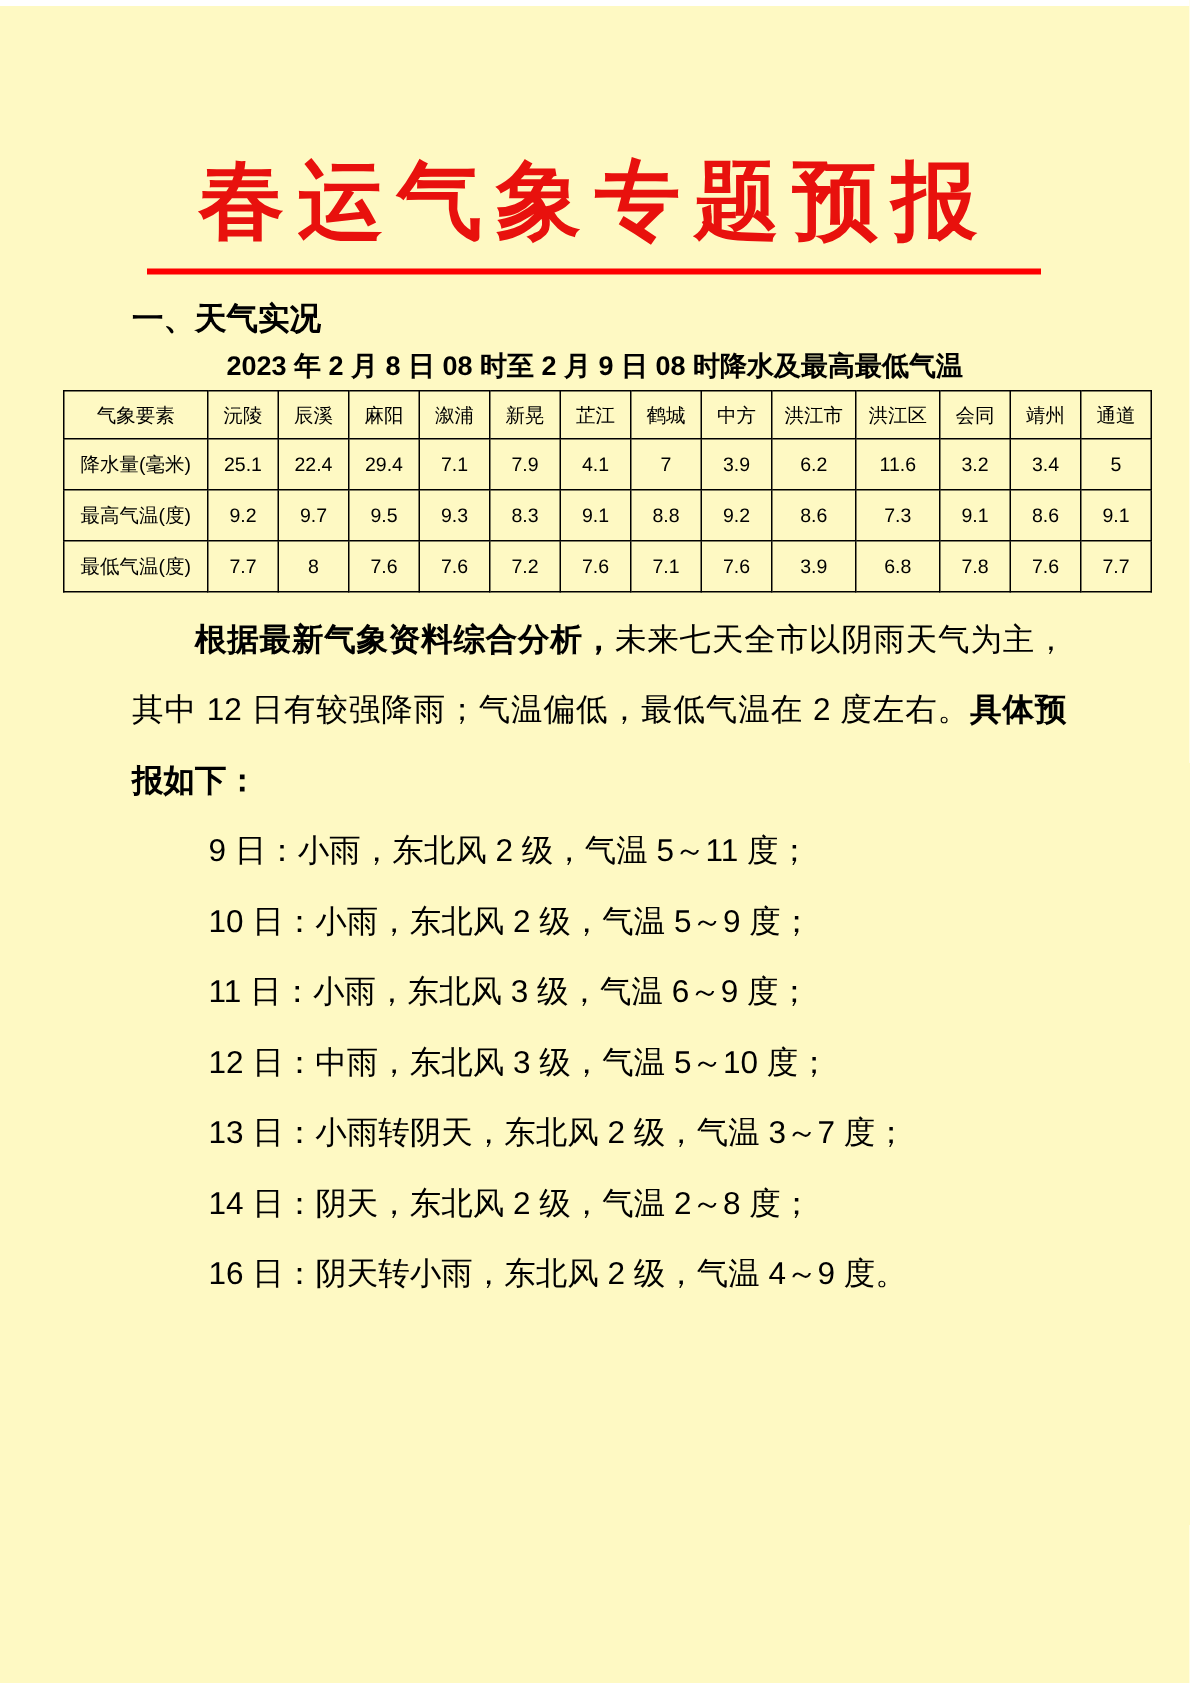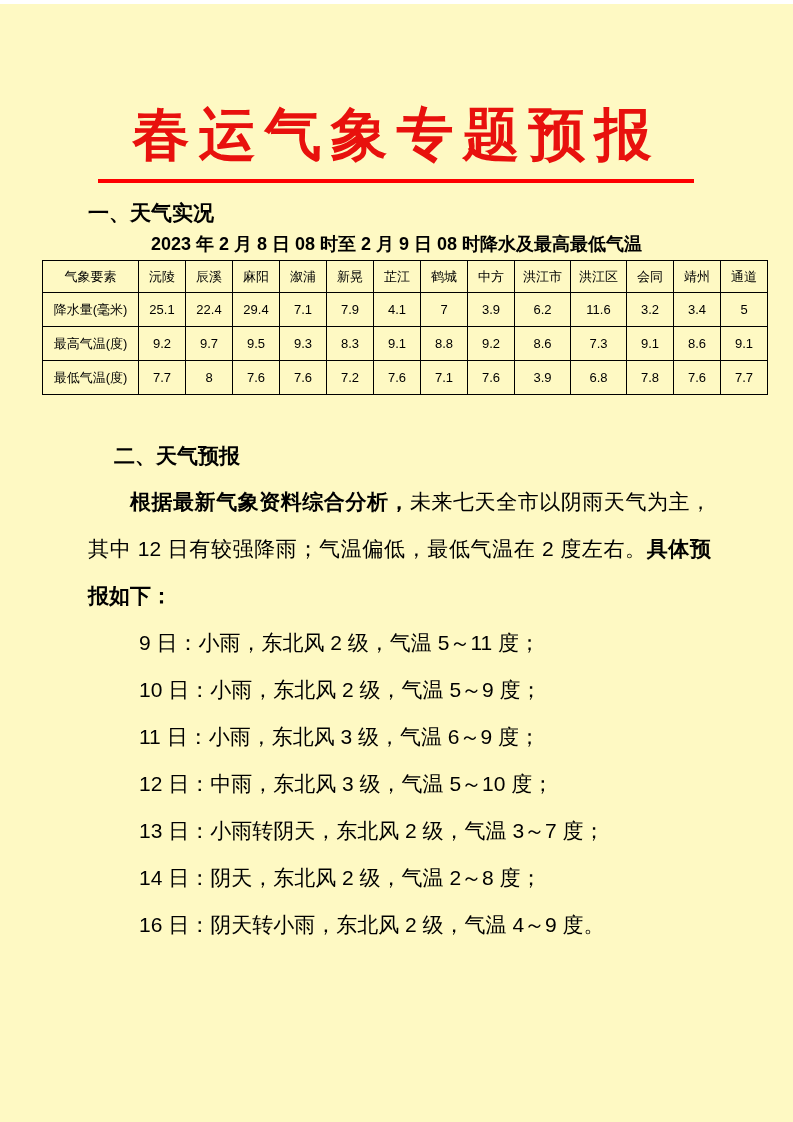--- a/index.html
+++ b/index.html
@@ -180,21 +180,20 @@
           <td>7.6</td>
           <td>3.9</td>
           <td>6.8</td>
           <td>7.8</td>
           <td>7.6</td>
           <td>7.7</td>
         </tr>
       </tbody>
   </table>
 
-  <h2 class="sec sec2">二、天气预报</h2>
 
   <p class="intro">
     <span class="b">根据最新气象资料综合分析，</span><span>未来七天全市以阴雨天气为主，其中 12 日有较强降雨；气温偏低，最低气温在 2 度左右。</span><span class="b">具体预报如下：</span>
   </p>
 
   <div class="fc-list" id="forecast-list">
       <div class="fc-item">9 日：小雨，东北风 2 级，气温 5～11 度；</div>
       <div class="fc-item">10 日：小雨，东北风 2 级，气温 5～9 度；</div>
       <div class="fc-item">11 日：小雨，东北风 3 级，气温 6～9 度；</div>
       <div class="fc-item">12 日：中雨，东北风 3 级，气温 5～10 度；</div>

